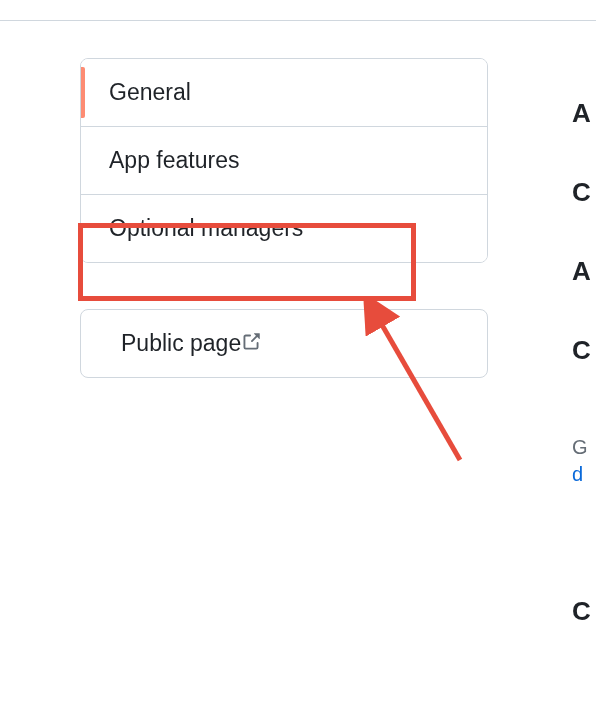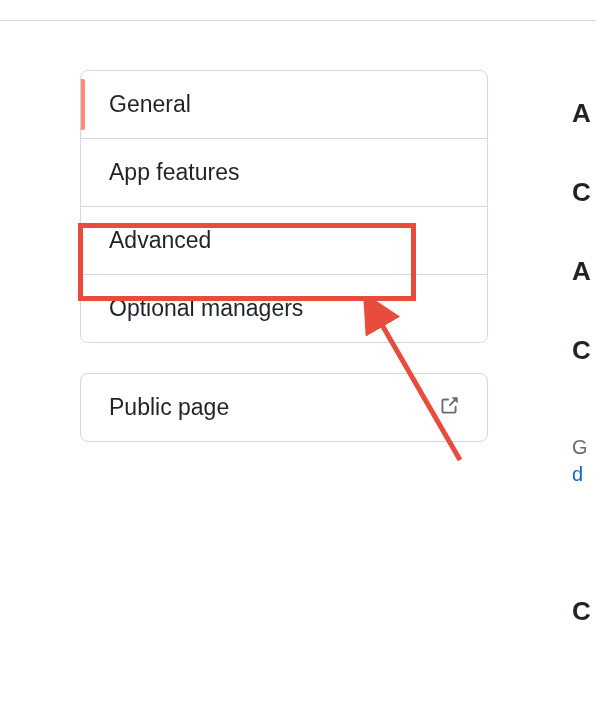--- a/index.html
+++ b/index.html
@@ -19,21 +19,21 @@
       position: absolute;
       top: 20px;
       left: 0;
       right: 0;
       height: 1px;
       background: #d0d7de;
     }
     .sidebar {
       position: absolute;
       left: 80px;
-      top: 70px;
+      top: 58px;
       width: 408px;
     }
     .nav-list {
       border: 1px solid #d0d7de;
       border-radius: 8px;
       overflow: hidden;
       background: #ffffff;
     }
     .nav-item {
       display: flex;
@@ -75,28 +75,27 @@
     .arrow {
       position: absolute;
       left: 360px;
       top: 300px;
       width: 110px;
       height: 170px;
       pointer-events: none;
       z-index: 9;
     }
     .public-page-box {
-      margin-top: 30px;
+      margin-top: 46px;
       border: 1px solid #d0d7de;
       border-radius: 8px;
       background: #ffffff;
       display: flex;
       align-items: center;
-      justify-content: space-between;
-      padding: 20px 28px;
+      padding: 20px 40px;
       cursor: pointer;
     }
     .public-page-label {
       font-size: 23px;
       color: #1f2328;
     }
     .external-icon {
       color: #656d76;
     }
     .right-edge {
@@ -130,23 +129,20 @@
 
 <div class="sidebar">
   <div class="nav-list">
     <div class="nav-item general">
       <span>General</span>
     </div>
     <div class="nav-item">
       <span>App features</span>
     </div>
     <div class="nav-item">
-      <span>Advanced</span>
-    </div>
-    <div class="nav-item">
       <span>Optional managers</span>
     </div>
   </div>
 
   <div class="public-page-box">
     <span class="public-page-label">Public page</span>
     <span class="external-icon">
       <svg width="20" height="20" viewBox="0 0 16 16" fill="currentColor">
         <path d="M3.75 2h3.5a.75.75 0 0 1 0 1.5h-3.5a.25.25 0 0 0-.25.25v8.5c0 .138.112.25.25.25h8.5a.25.25 0 0 0 .25-.25v-3.5a.75.75 0 0 1 1.5 0v3.5A1.75 1.75 0 0 1 12.25 14h-8.5A1.75 1.75 0 0 1 2 12.25v-8.5C2 2.784 2.784 2 3.75 2Zm6.854-1h4.146a.25.25 0 0 1 .25.25v4.146a.25.25 0 0 1-.427.177L13.03 4.03 9.28 7.78a.751.751 0 0 1-1.042-.018.751.751 0 0 1-.018-1.042l3.75-3.75-1.543-1.543A.25.25 0 0 1 10.604 1Z"></path>
       </svg>

